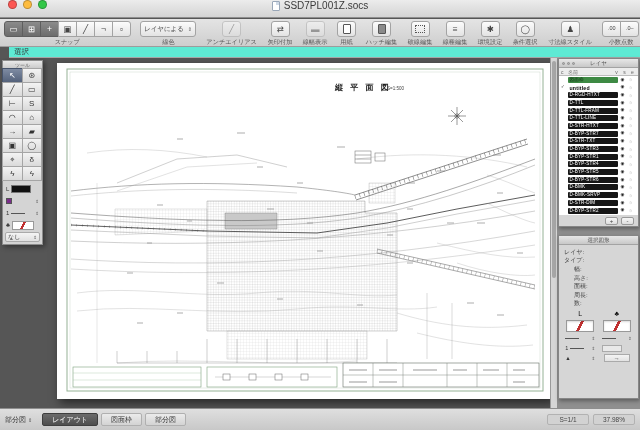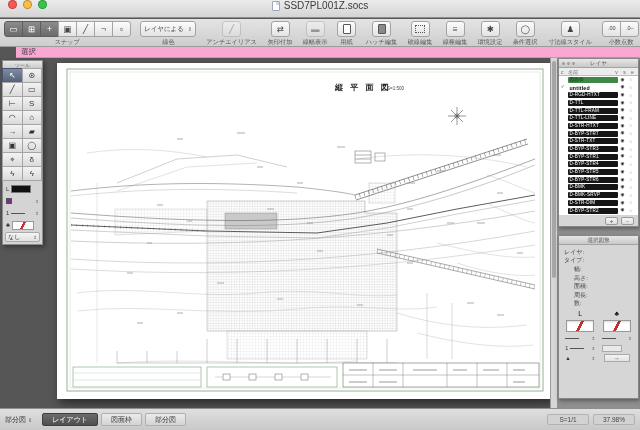--- a/index.html
+++ b/index.html
@@ -27,21 +27,21 @@
   .tbtn.on{background:linear-gradient(#8b8b8b,#6c6c6c);color:#fff;border-color:#5e5e5e}
   .tbtn.dis{opacity:.45}
   .tbtn.dd{min-width:56px;font-size:6.5px;justify-content:space-between;gap:3px}
   .dd-arrow{font-size:5px;color:#666;line-height:1}
   .pg{width:8px;height:10px;border:1px solid #555;border-radius:1px;background:#fff}
   .pg.dark{background:#8a8a8a}
   .dotbox{width:10px;height:8px;border:1px dotted #555}
   .tiny-txt{font-size:5.5px}
 
   
-  #modebar{position:absolute;top:47px;left:16px;right:0;height:11px;background:#f9a8d4;border-bottom:1px solid #a6a6a6;display:flex;align-items:center;padding-left:5px;font-size:7.5px;color:#333}
+  #modebar{position:absolute;top:47px;left:9px;right:0;height:11px;background:#5eead4;border-bottom:1px solid #a6a6a6;display:flex;align-items:center;padding-left:5px;font-size:7.5px;color:#333}
 
   
   #workspace{position:absolute;top:58px;left:0;right:0;bottom:22px}
   #canvas{position:absolute;left:0;top:0;right:83px;bottom:0;background:#565656;overflow:hidden}
   #sheet{position:absolute;left:57px;top:5px;width:494px;height:336px;background:#fff;box-shadow:3px 4px 9px rgba(0,0,0,.55)}
   #vscroll{position:absolute;right:0;top:0;width:7px;bottom:0;background:#d6d6d6;border-left:1px solid #9a9a9a}
   #vthumb{position:absolute;left:1px;right:1px;top:3px;height:62%;background:#a6a6a6;border-radius:3px}
 
   
   #toolpal{position:absolute;left:2px;top:2px;width:41px;background:#d4d4d4;border:1px solid #8c8c8c;box-shadow:2px 2px 5px rgba(0,0,0,.4)}

